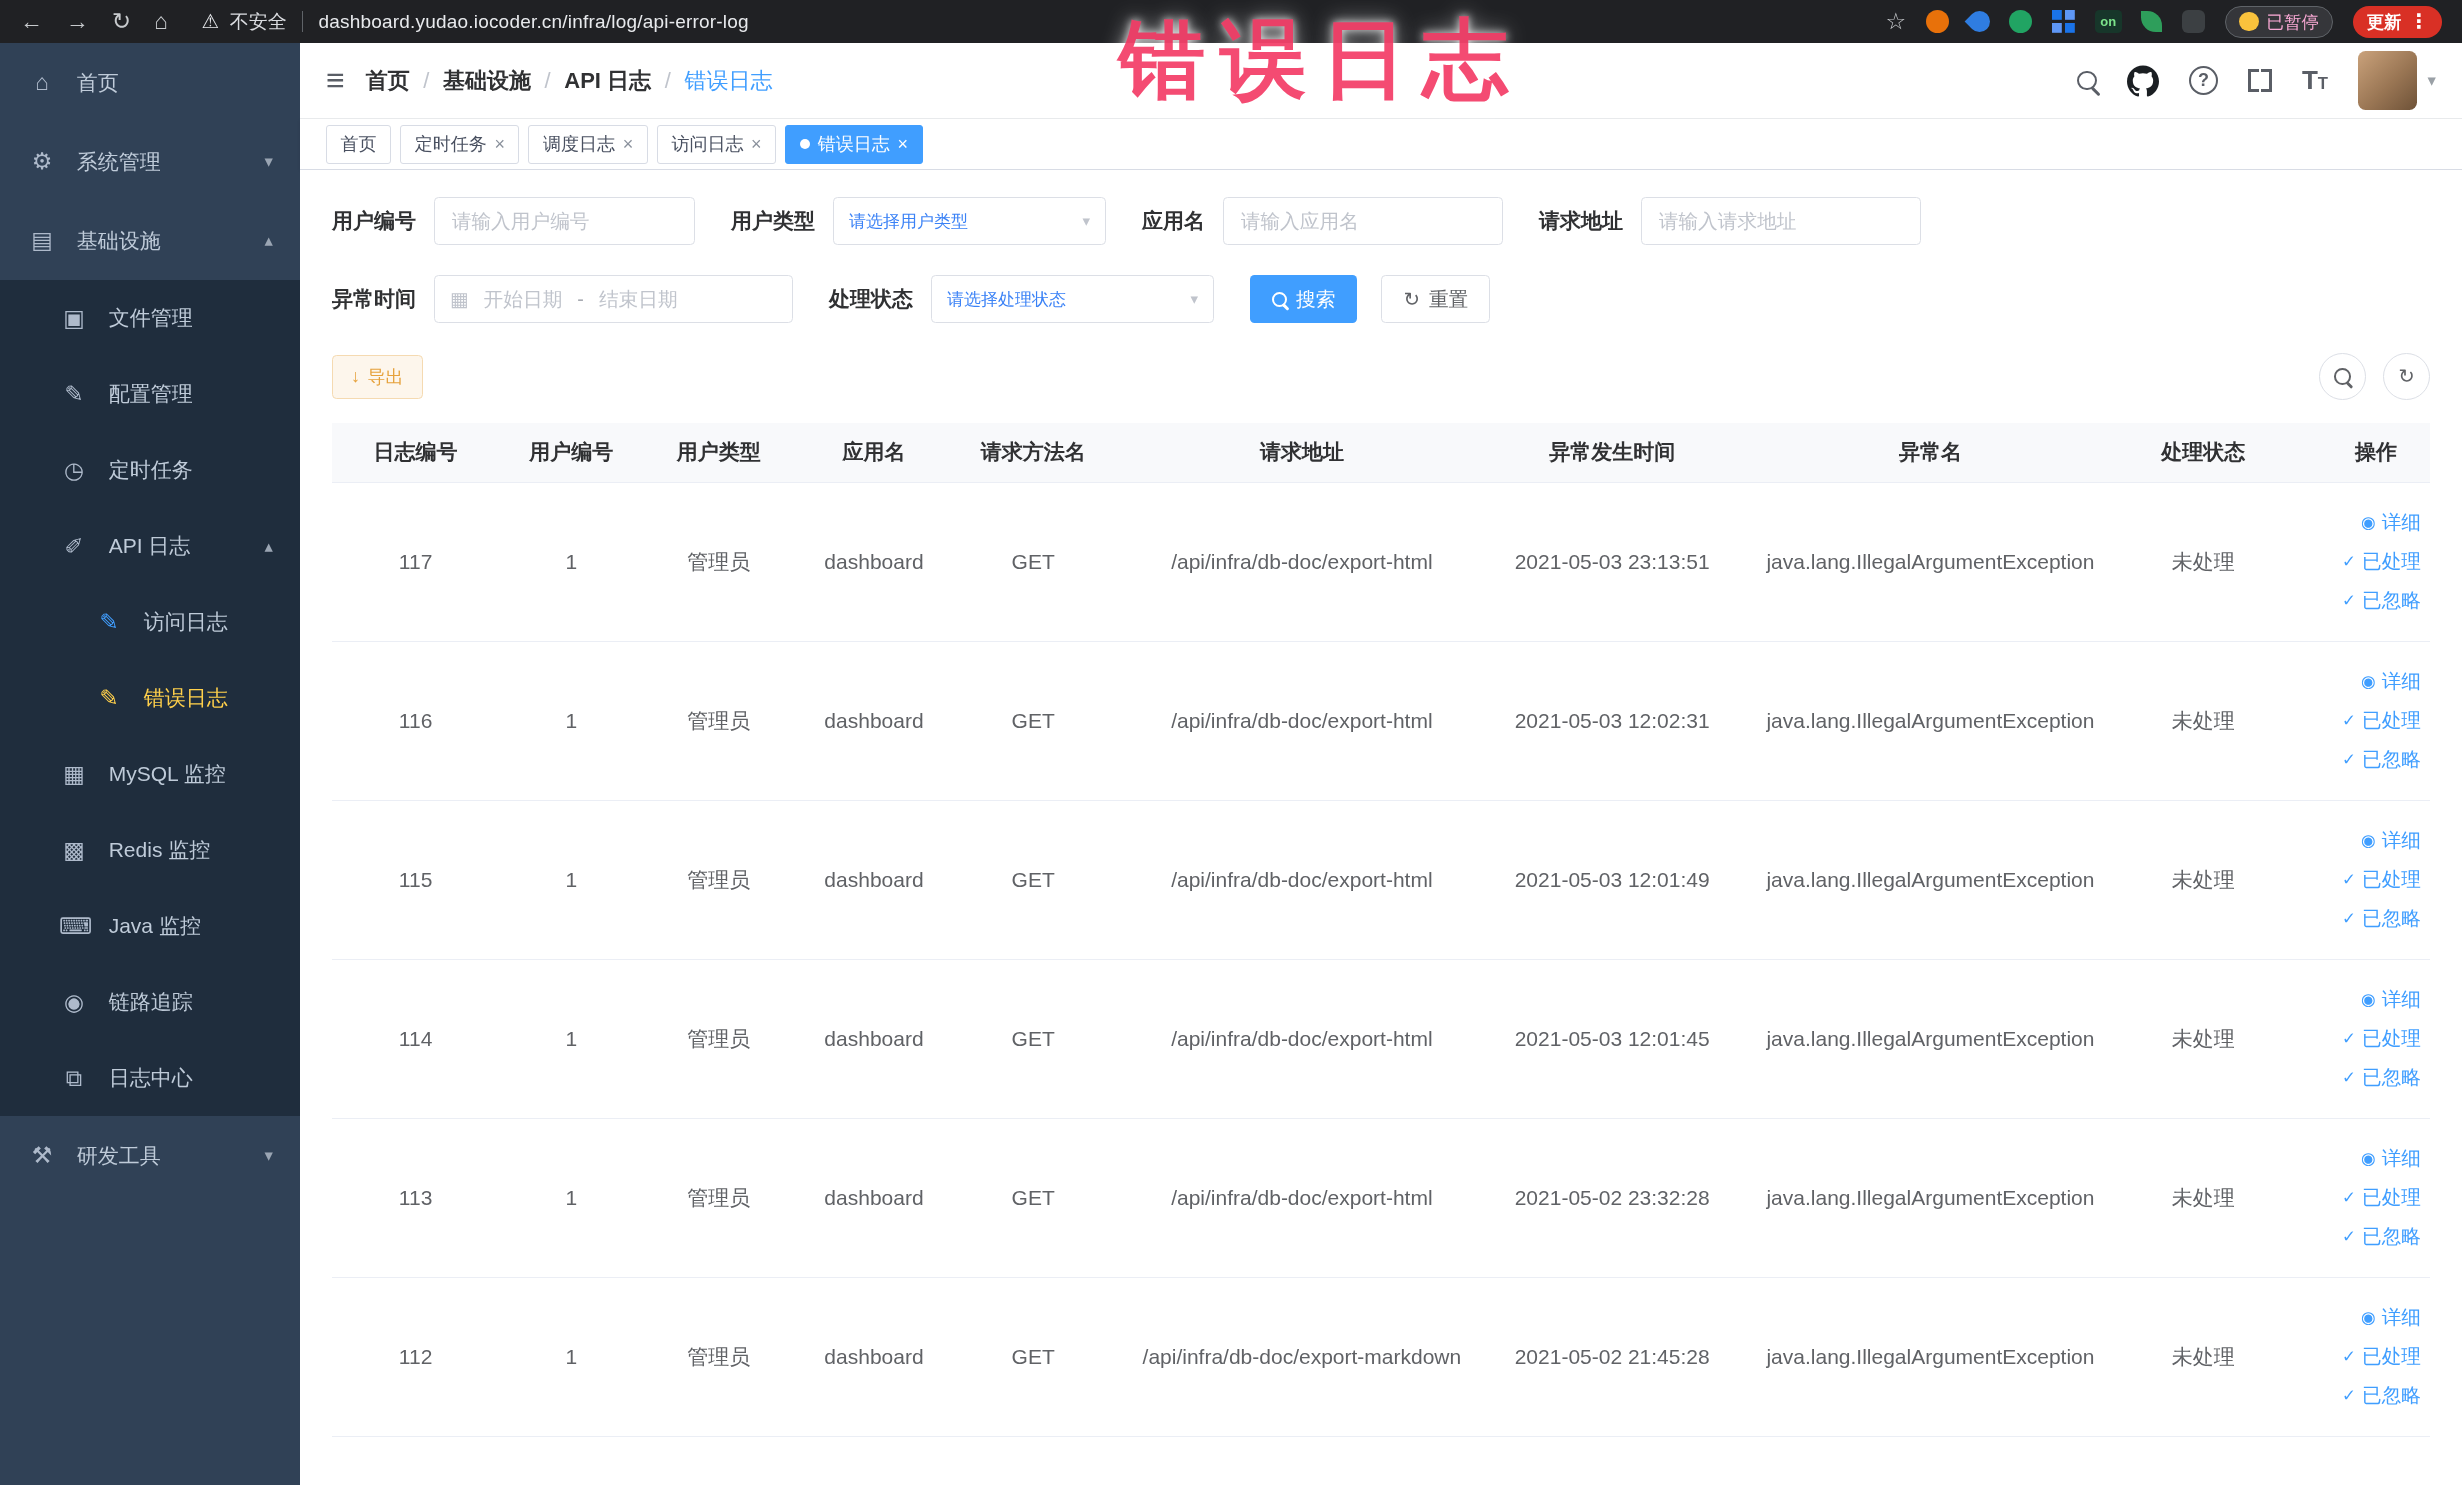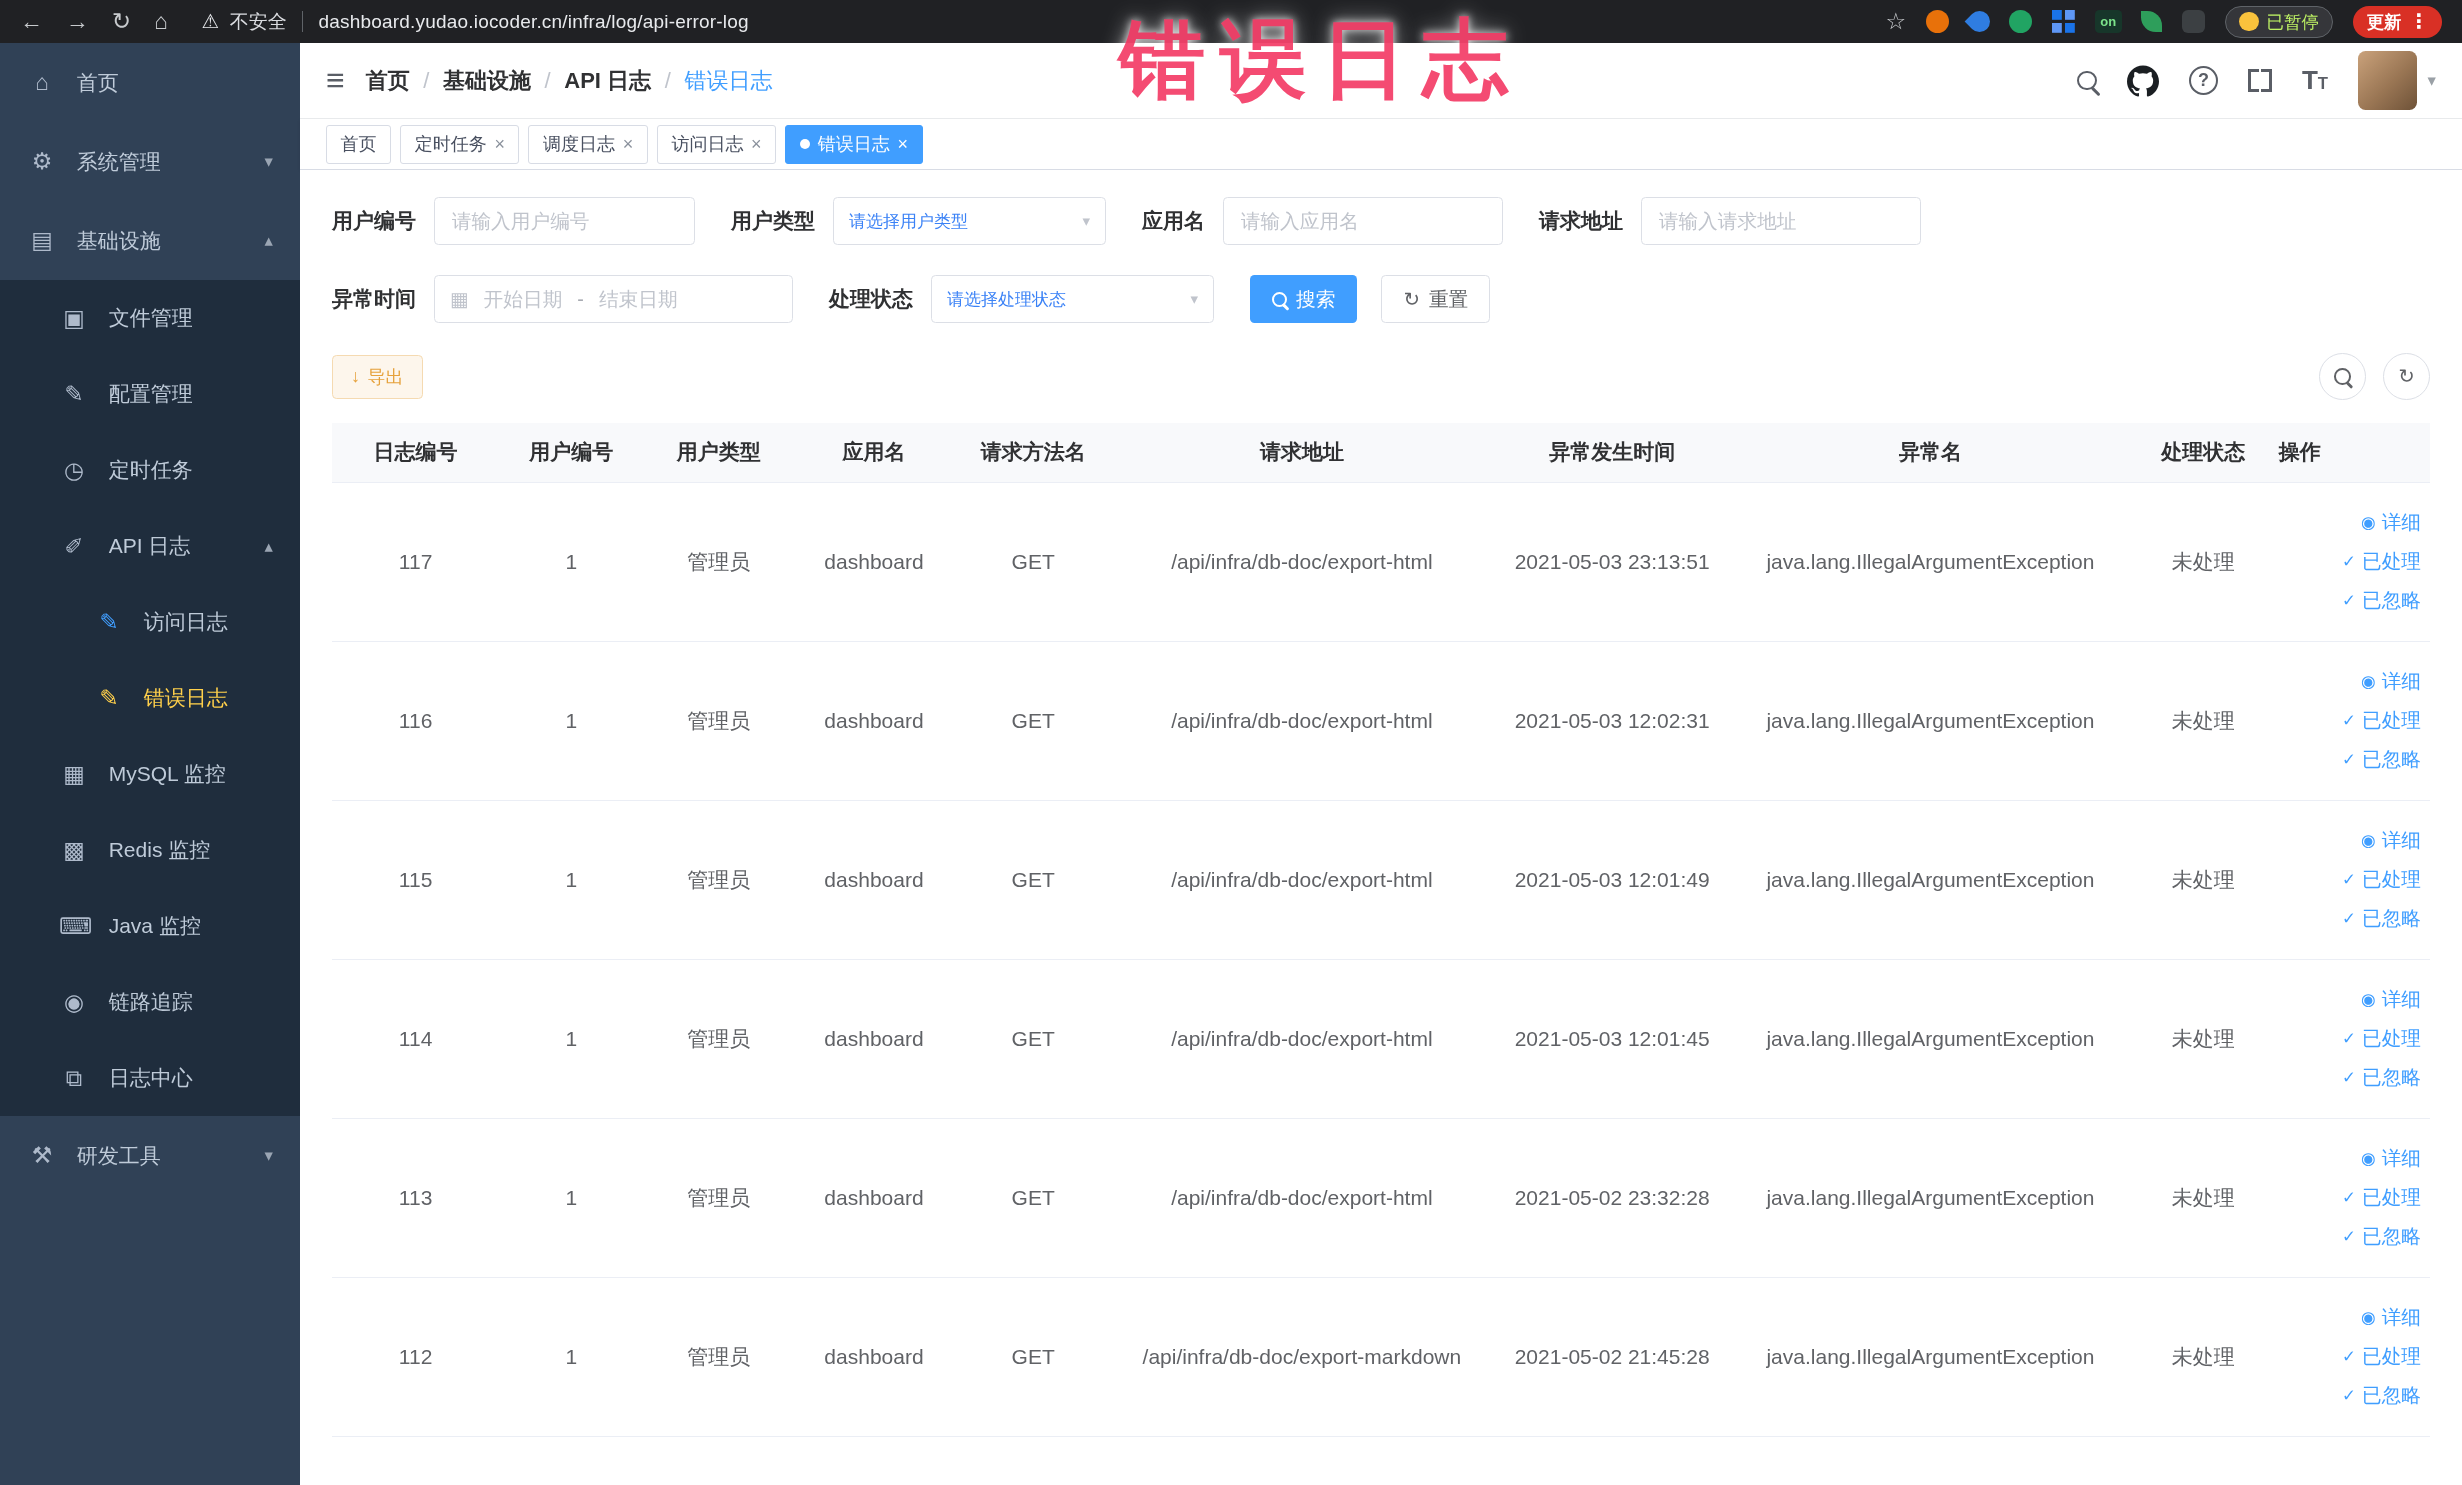--- a/index.html
+++ b/index.html
@@ -23,21 +23,21 @@
   .e3 { width:23px; height:23px; border-radius:50%; background:#21a463; }
   .e4 { width:23px; height:23px; background:
         linear-gradient(#1a73e8,#1a73e8) 0 0/9.8px 9.8px no-repeat,
         linear-gradient(#5e97f6,#5e97f6) 13px 0/9.8px 9.8px no-repeat,
         linear-gradient(#5e97f6,#5e97f6) 0 13px/9.8px 9.8px no-repeat,
         linear-gradient(#1a73e8,#1a73e8) 13px 13px/9.8px 9.8px no-repeat; }
   .e5 { min-width:27px; height:23px; border-radius:4.5px; background:#17362a; color:#7ce38b; font-size:13px; font-weight:700; display:flex; align-items:center; justify-content:center; }
   .e6 { width:21px; height:21px; background:#2e9e5b; border-radius:0 70% 0 70%; }
   .e7 { width:23px; height:23px; border-radius:6px; background:#3c4043; }
   .pill { height:32px; border-radius:16.7px; display:flex; align-items:center; gap:7.6px; padding:0 13.6px; font-size:17.4px; }
-  .paused { background:#35363a; border:0.8px solid #5f6368; color:#bef264; }
+  .paused { background:#35363a; border:0.8px solid #5f6368; color:#f9a8d4; }
   .face { width:19.7px; height:19.7px; border-radius:50%; background:#f9c23c; display:inline-block; }
   .update { background:#d93025; color:#fff; font-weight:600; }
   .kebab { font-size:19.7px; color:#fff; }
 
   
   .app { display:flex; height:1443px; }
 
   
   .sidebar { width:300px; flex-shrink:0; background:#304156; display:flex; flex-direction:column; overflow:hidden; }
   .logo { height:85px; background:#2b3649; display:flex; align-items:center; gap:16.7px; padding:0 26px; cursor:pointer; }
@@ -113,21 +113,21 @@
   .toolbar-row { display:flex; align-items:center; margin-bottom:23px; }
   .btn-export { height:44px; padding:0 18px; font-size:18px; background:#fdf6ec; border:0.8px solid #f5dab1; color:#e6a23c; border-radius:4.5px; display:flex; align-items:center; gap:7.6px; cursor:pointer; }
   .toolbar-right { margin-left:auto; display:flex; gap:16.7px; }
   .cbtn { width:47px; height:47px; border-radius:50%; border:0.8px solid #dcdfe6; background:#fff; color:#606266; display:flex; align-items:center; justify-content:center; cursor:pointer; }
   .cbtn .i-mag { width:16.7px; height:16.7px; }
   .cbtn .i-mag::after { height:8.3px; bottom:-6.8px; }
 
   
   table { width:100%; border-collapse:collapse; table-layout:fixed; }
   thead th { height:59px; background:#f8f9fb; border-bottom:0.8px solid #ebeef5; font-size:21px; font-weight:700; color:#303133; text-align:center; white-space:nowrap; }
-  thead th.ops-h { text-align:left; padding-right:33px; }
+  thead th.ops-h { text-align:right; padding-right:33px; }
   tbody td { height:159px; border-bottom:0.8px solid #ebeef5; font-size:21px; color:#606266; text-align:center; vertical-align:middle; padding:0 6px; white-space:nowrap; overflow:hidden; }
   td.ops { text-align:right; padding-right:9px; }
   .oplinks { display:flex; flex-direction:column; align-items:flex-end; gap:12px; }
   .op { display:inline-flex; align-items:center; gap:6px; color:#409eff; font-size:19.7px; cursor:pointer; text-decoration:none; }
   .opi { font-size:16.7px; }
 
   
   .annotation { position:absolute; left:1119px; top:1.5px; font-size:86px; font-weight:800; letter-spacing:15px; color:#f4426b; z-index:50; white-space:nowrap; opacity:.95;
     text-shadow:0 0 9px rgba(255,255,255,.9), 0 0 21px rgba(255,255,255,.7); pointer-events:none; }
 </style>

